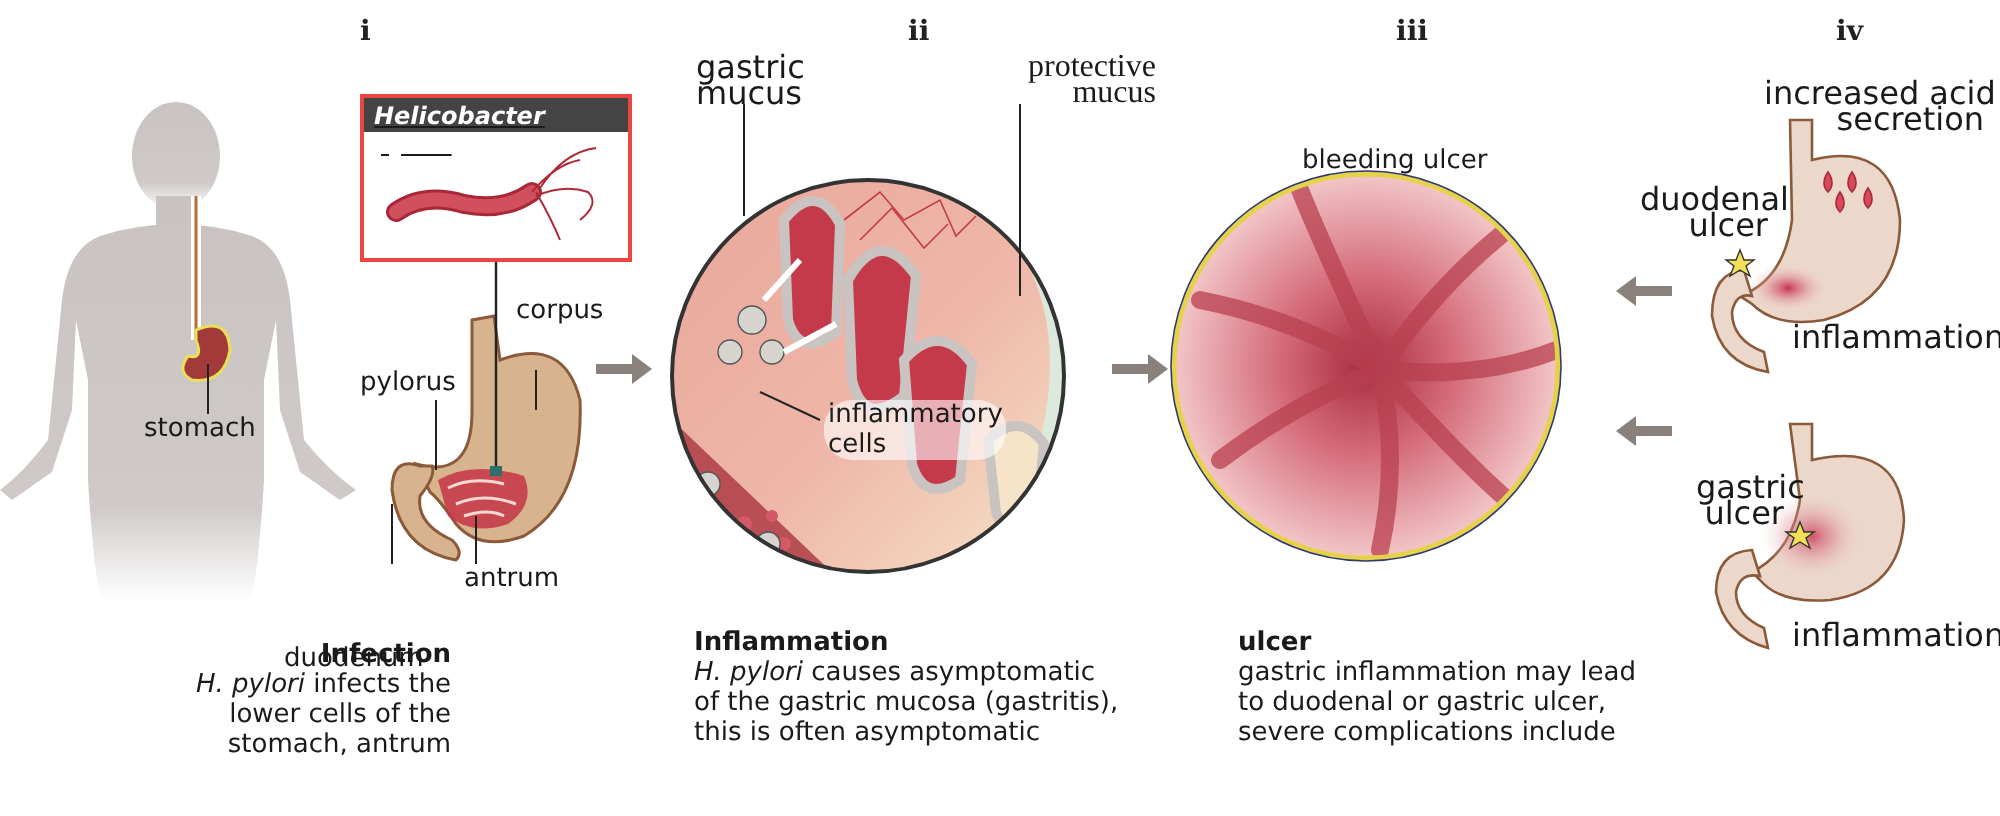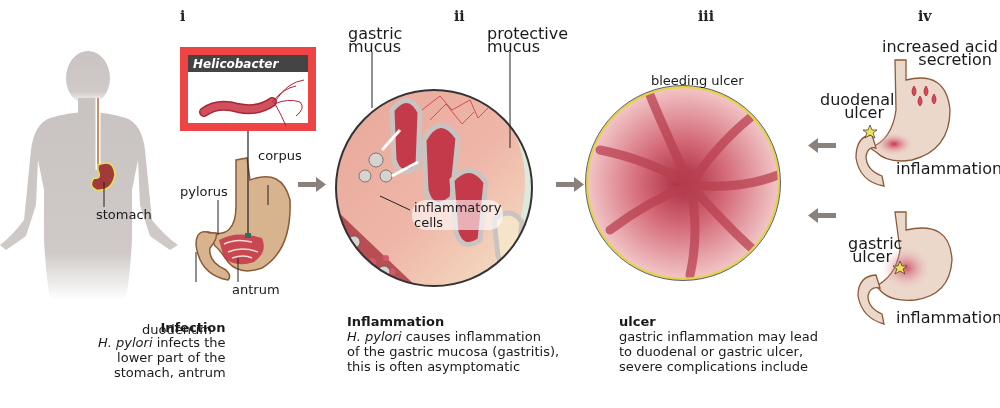--- a/index.html
+++ b/index.html
@@ -7,21 +7,21 @@
          font-family:"DejaVu Sans", sans-serif; color:#1a1a1a; }
   .abs { position:absolute; }
   .roman { font-family:"DejaVu Serif", serif; font-weight:bold; font-size:14px; color:#222; }
   .lbl { font-size:13px; color:#1a1a1a; white-space:nowrap; }
   .lbl-sm { font-size:16px; line-height:13px; color:#1a1a1a; white-space:nowrap; }
   .cap { font-size:13px; line-height:15px; color:#1a1a1a; white-space:nowrap; }
   .cap b { display:block; font-weight:bold; }
   .cap i { font-style:italic; }
   svg { position:absolute; left:0; top:0; }
   .hp-box { position:absolute; left:180px; top:47px; width:136px; height:84px;
-            border:8px solid #ef4444; background:#fff; box-sizing:border-box; }
+            border:2px solid #ef4444; background:#fff; box-sizing:border-box;text-decoration:underline; }
   .hp-title { background:#444; color:#fff; font-style:italic; font-weight:bold;
               font-size:12px; padding:2px 5px; height:17px; box-sizing:border-box; }
 </style>
 </head>
 <body>
 
 <svg width="1000" height="408" viewBox="0 0 1000 408">
   <defs>
     <linearGradient id="bodyFade" x1="0" y1="0" x2="0" y2="1">
       <stop offset="0" stop-color="#c9c4c2"></stop>
@@ -174,48 +174,48 @@
 
 <div class="abs roman" style="left:180px;top:8px;">i</div>
 <div class="hp-box">
   <div class="hp-title">Helicobacter pylori</div>
   <svg width="132" height="63" style="top:17px;">
     <path d="M16 40 Q30 30 50 36 Q70 40 84 30" stroke="#a8283a" stroke-width="10" fill="none" stroke-linecap="round"></path>
     <path d="M16 40 Q30 30 50 36 Q70 40 84 30" stroke="#d0505e" stroke-width="7" fill="none" stroke-linecap="round"></path>
     <path d="M84 30 Q96 16 108 14 M86 32 Q100 26 112 30 Q118 36 108 44 M86 30 Q94 44 98 54 M88 28 Q100 10 116 8" stroke="#b02838" stroke-width="1" fill="none"></path>
   </svg>
 </div>
-<div class="abs lbl" style="left:72px;top:207px;font-size:13px;margin-left:24px;">stomach</div>
+<div class="abs lbl" style="left:72px;top:207px;font-size:13px;">stomach</div>
 <div class="abs lbl" style="left:258px;top:148px;">corpus</div>
 <div class="abs lbl" style="left:180px;top:184px;">pylorus</div>
 <div class="abs lbl" style="left:142px;top:282px;margin-top:40px;">duodenum</div>
 <div class="abs lbl" style="left:232px;top:282px;">antrum</div>
 <div class="abs cap" style="left:98px;top:320px;text-align:right;">
   <b>Infection</b>
   <span><i>H. pylori</i><span> infects the</span></span><br>
-  <span>lower part of the</span><br>
+  <span>lower cells of the</span><br>
   <span>stomach, antrum</span>
 </div>
 
 <div class="abs roman" style="left:428px;top:8px;margin-left:26px;">ii</div>
 <div class="abs lbl-sm" style="left:348px;top:27px;">
   <span>gastric</span><br>
   <span>mucus</span>
 </div>
-<div class="abs lbl-sm" style="left:487px;top:27px;">
+<div class="abs lbl-sm" style="left:514px;top:27px;text-align:right;font-family:Liberation Serif, serif;">
   <span>protective</span><br>
   <span>mucus</span>
 </div>
 <div class="abs lbl" style="left:412px;top:200px;line-height:15px;background:rgba(255,255,255,0.6);padding:0 2px;border-radius:14px;">
   <span>inflammatory</span><br>
   <span>cells</span>
 </div>
 <div class="abs cap" style="left:347px;top:314px;">
   <b>Inflammation</b>
-  <span><i>H. pylori</i><span> causes inflammation</span></span><br>
+  <span><i>H. pylori</i><span> causes asymptomatic</span></span><br>
   <span>of the gastric mucosa (gastritis),</span><br>
   <span>this is often asymptomatic</span>
 </div>
 
 <div class="abs roman" style="left:698px;top:8px;">iii</div>
 <div class="abs lbl" style="left:651px;top:52px;margin-top:21px;">bleeding ulcer</div>
 <div class="abs cap" style="left:619px;top:314px;">
   <b>ulcer</b>
   <span>gastric inflammation may lead</span><br>
   <span>to duodenal or gastric ulcer,</span><br>

